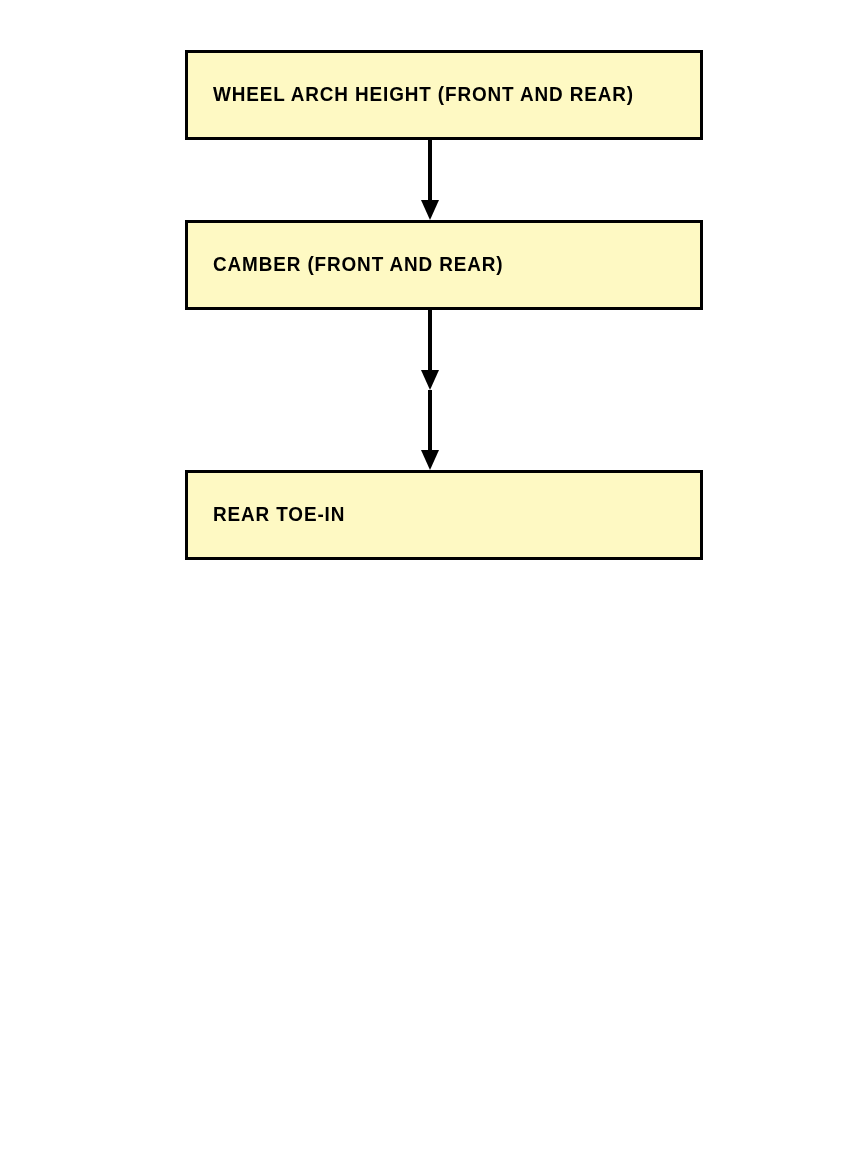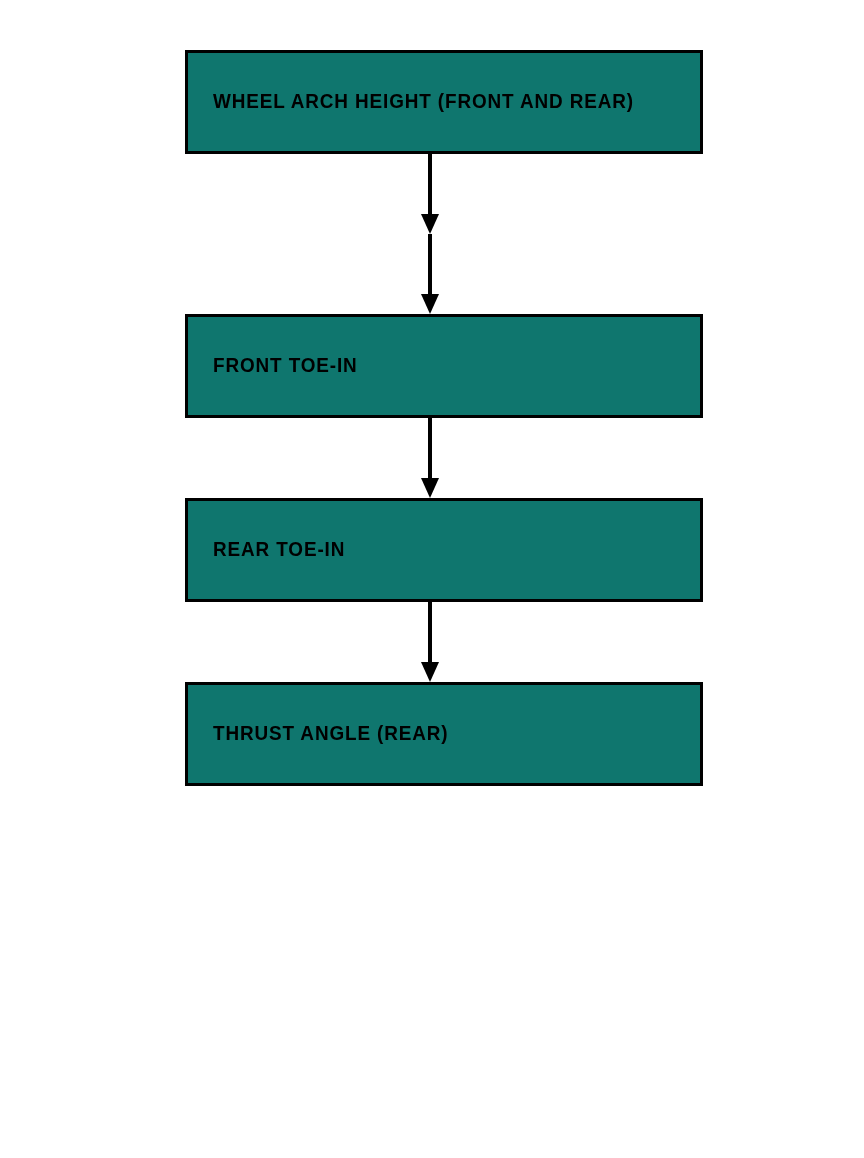--- a/index.html
+++ b/index.html
@@ -20,22 +20,22 @@
     left: 185px;
     top: 50px;
     width: 518px;
   }
   .flow-node {
     position: relative;
   }
   .node-box {
     box-sizing: border-box;
     border: 3px solid #000000;
-    background: #0f766e;
-    height: 104px;
+    background: #fef9c3;
+    height: 90px;
     display: flex;
     align-items: center;
     padding-left: 25px;
     padding-right: 12px;
   }
   .node-label {
     font-size: 19.5px;
     font-weight: bold;
     letter-spacing: 0.9px;
     color: #000000;
@@ -84,49 +84,43 @@
       <div class="node-box">
         <span class="node-label">WHEEL ARCH HEIGHT (FRONT AND REAR)</span>
       </div>
       <div class="connector">
         <div class="shaft"></div>
         <div class="head"></div>
       </div>
     </div>
 
     <div class="flow-node">
+      <div class="node-box">
+        <span class="node-label">CAMBER (FRONT AND REAR)</span>
+      </div>
       <div class="connector">
         <div class="shaft"></div>
         <div class="head"></div>
       </div>
     </div>
 
 
 
     <div class="flow-node">
-      <div class="node-box">
-        <span class="node-label">FRONT TOE-IN</span>
-      </div>
       <div class="connector">
         <div class="shaft"></div>
         <div class="head"></div>
       </div>
     </div>
 
     <div class="flow-node">
       <div class="node-box">
         <span class="node-label">REAR TOE-IN</span>
       </div>
       <div class="connector">
         <div class="shaft"></div>
         <div class="head"></div>
       </div>
     </div>
 
-    <div class="flow-node">
-      <div class="node-box">
-        <span class="node-label">THRUST ANGLE (REAR)</span>
-      </div>
-
-    </div>
 
   </div>
 </div>
 
 </body></html>

